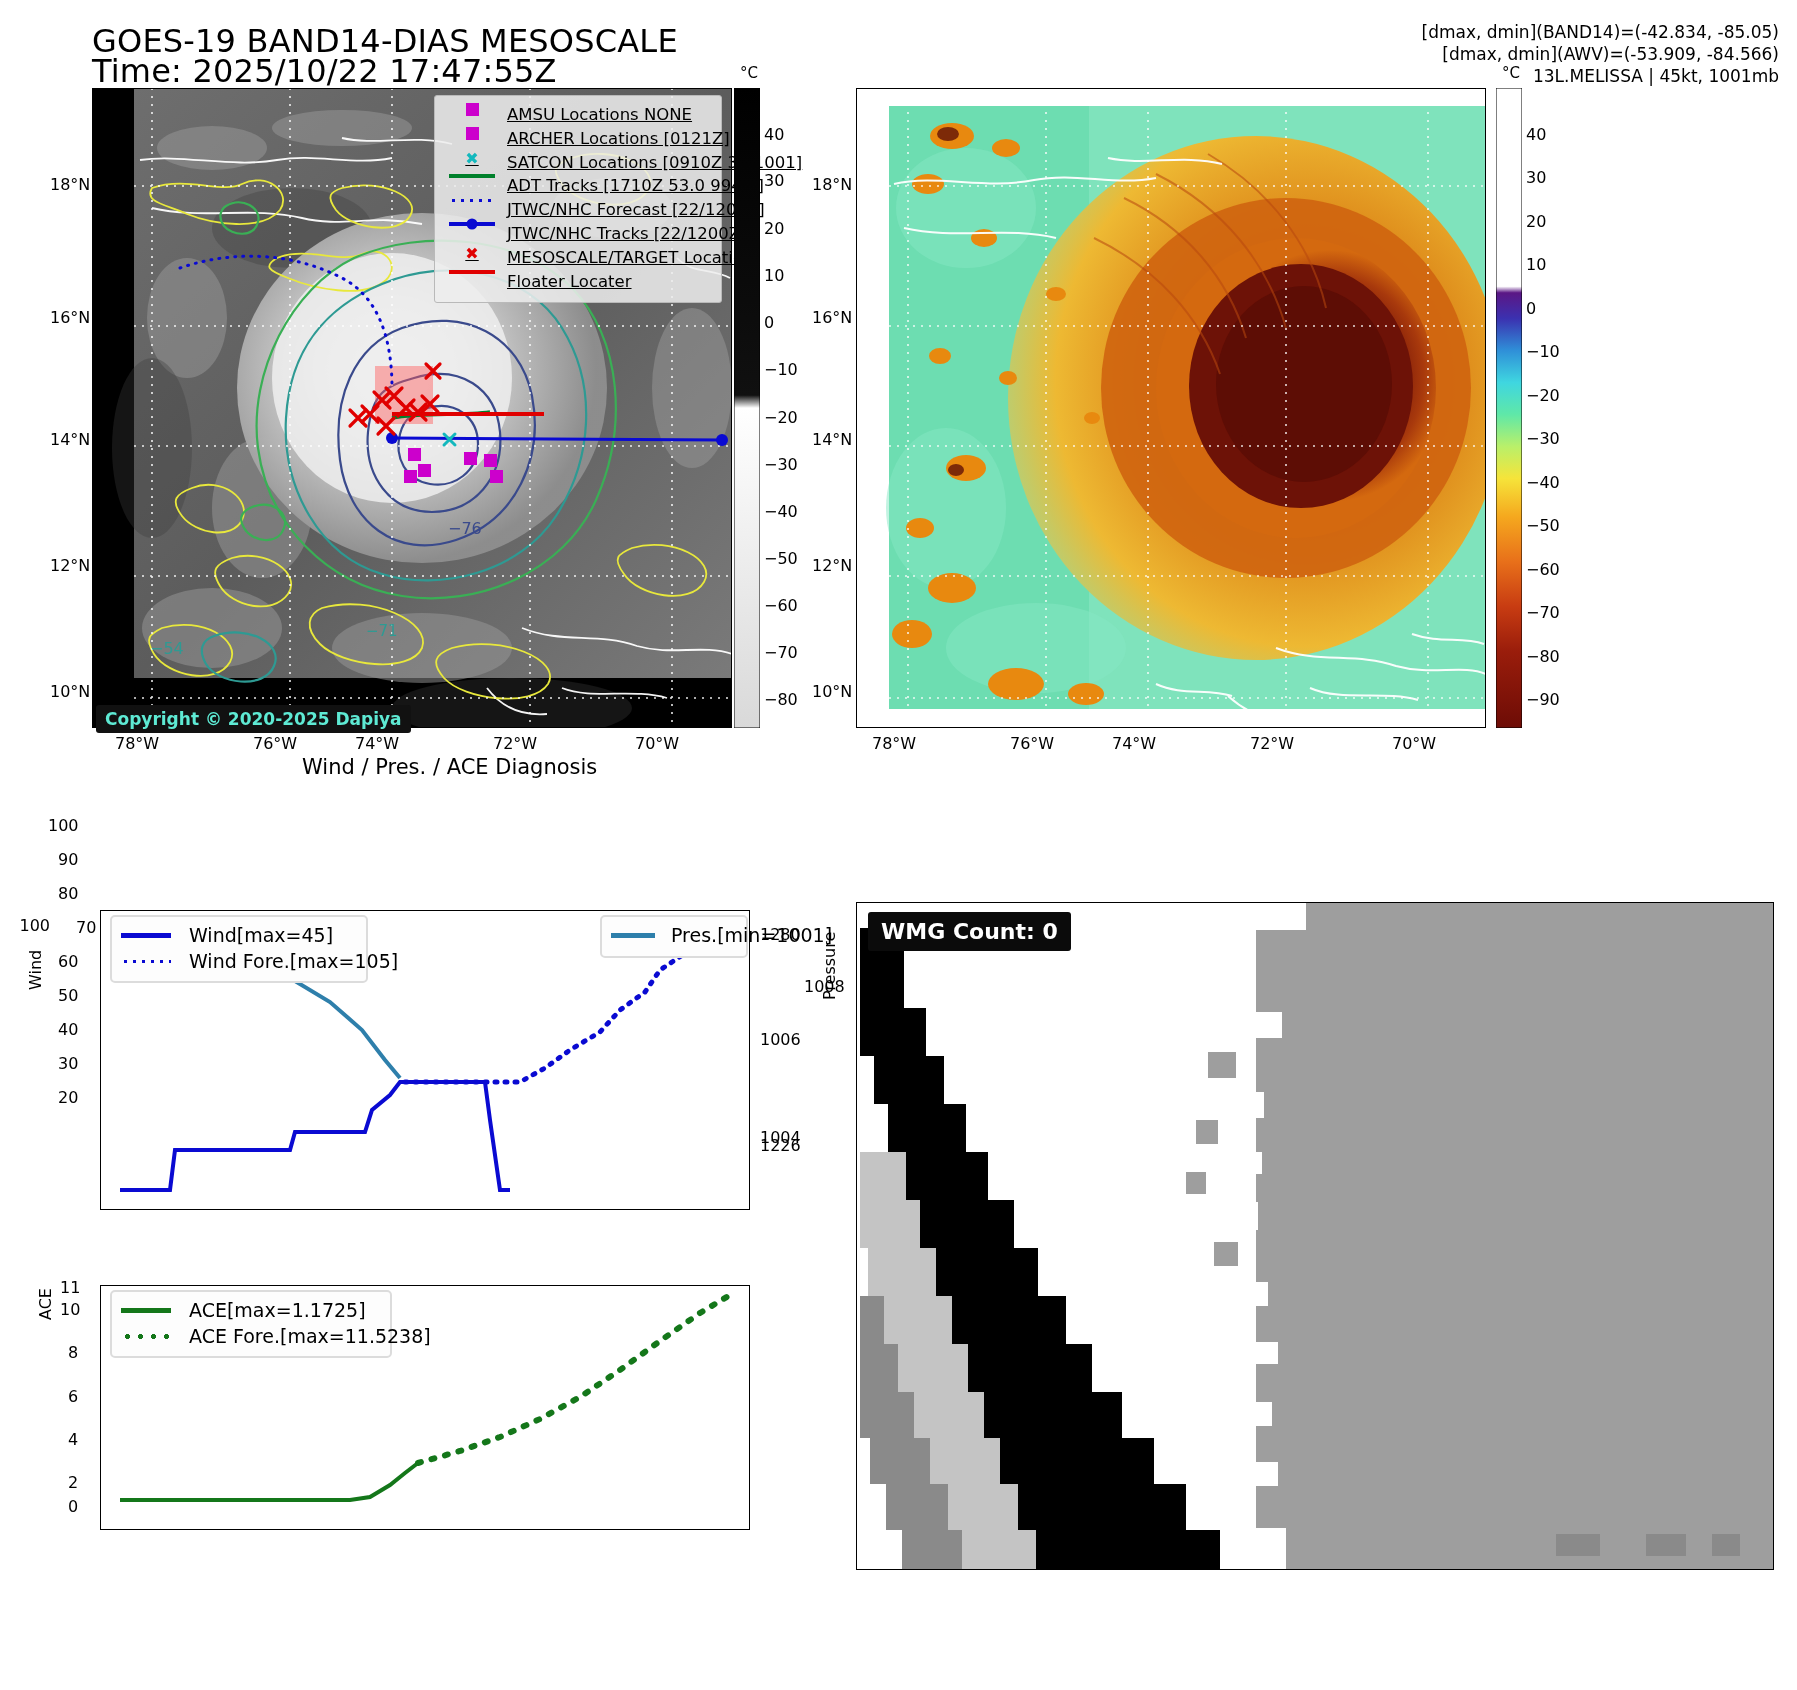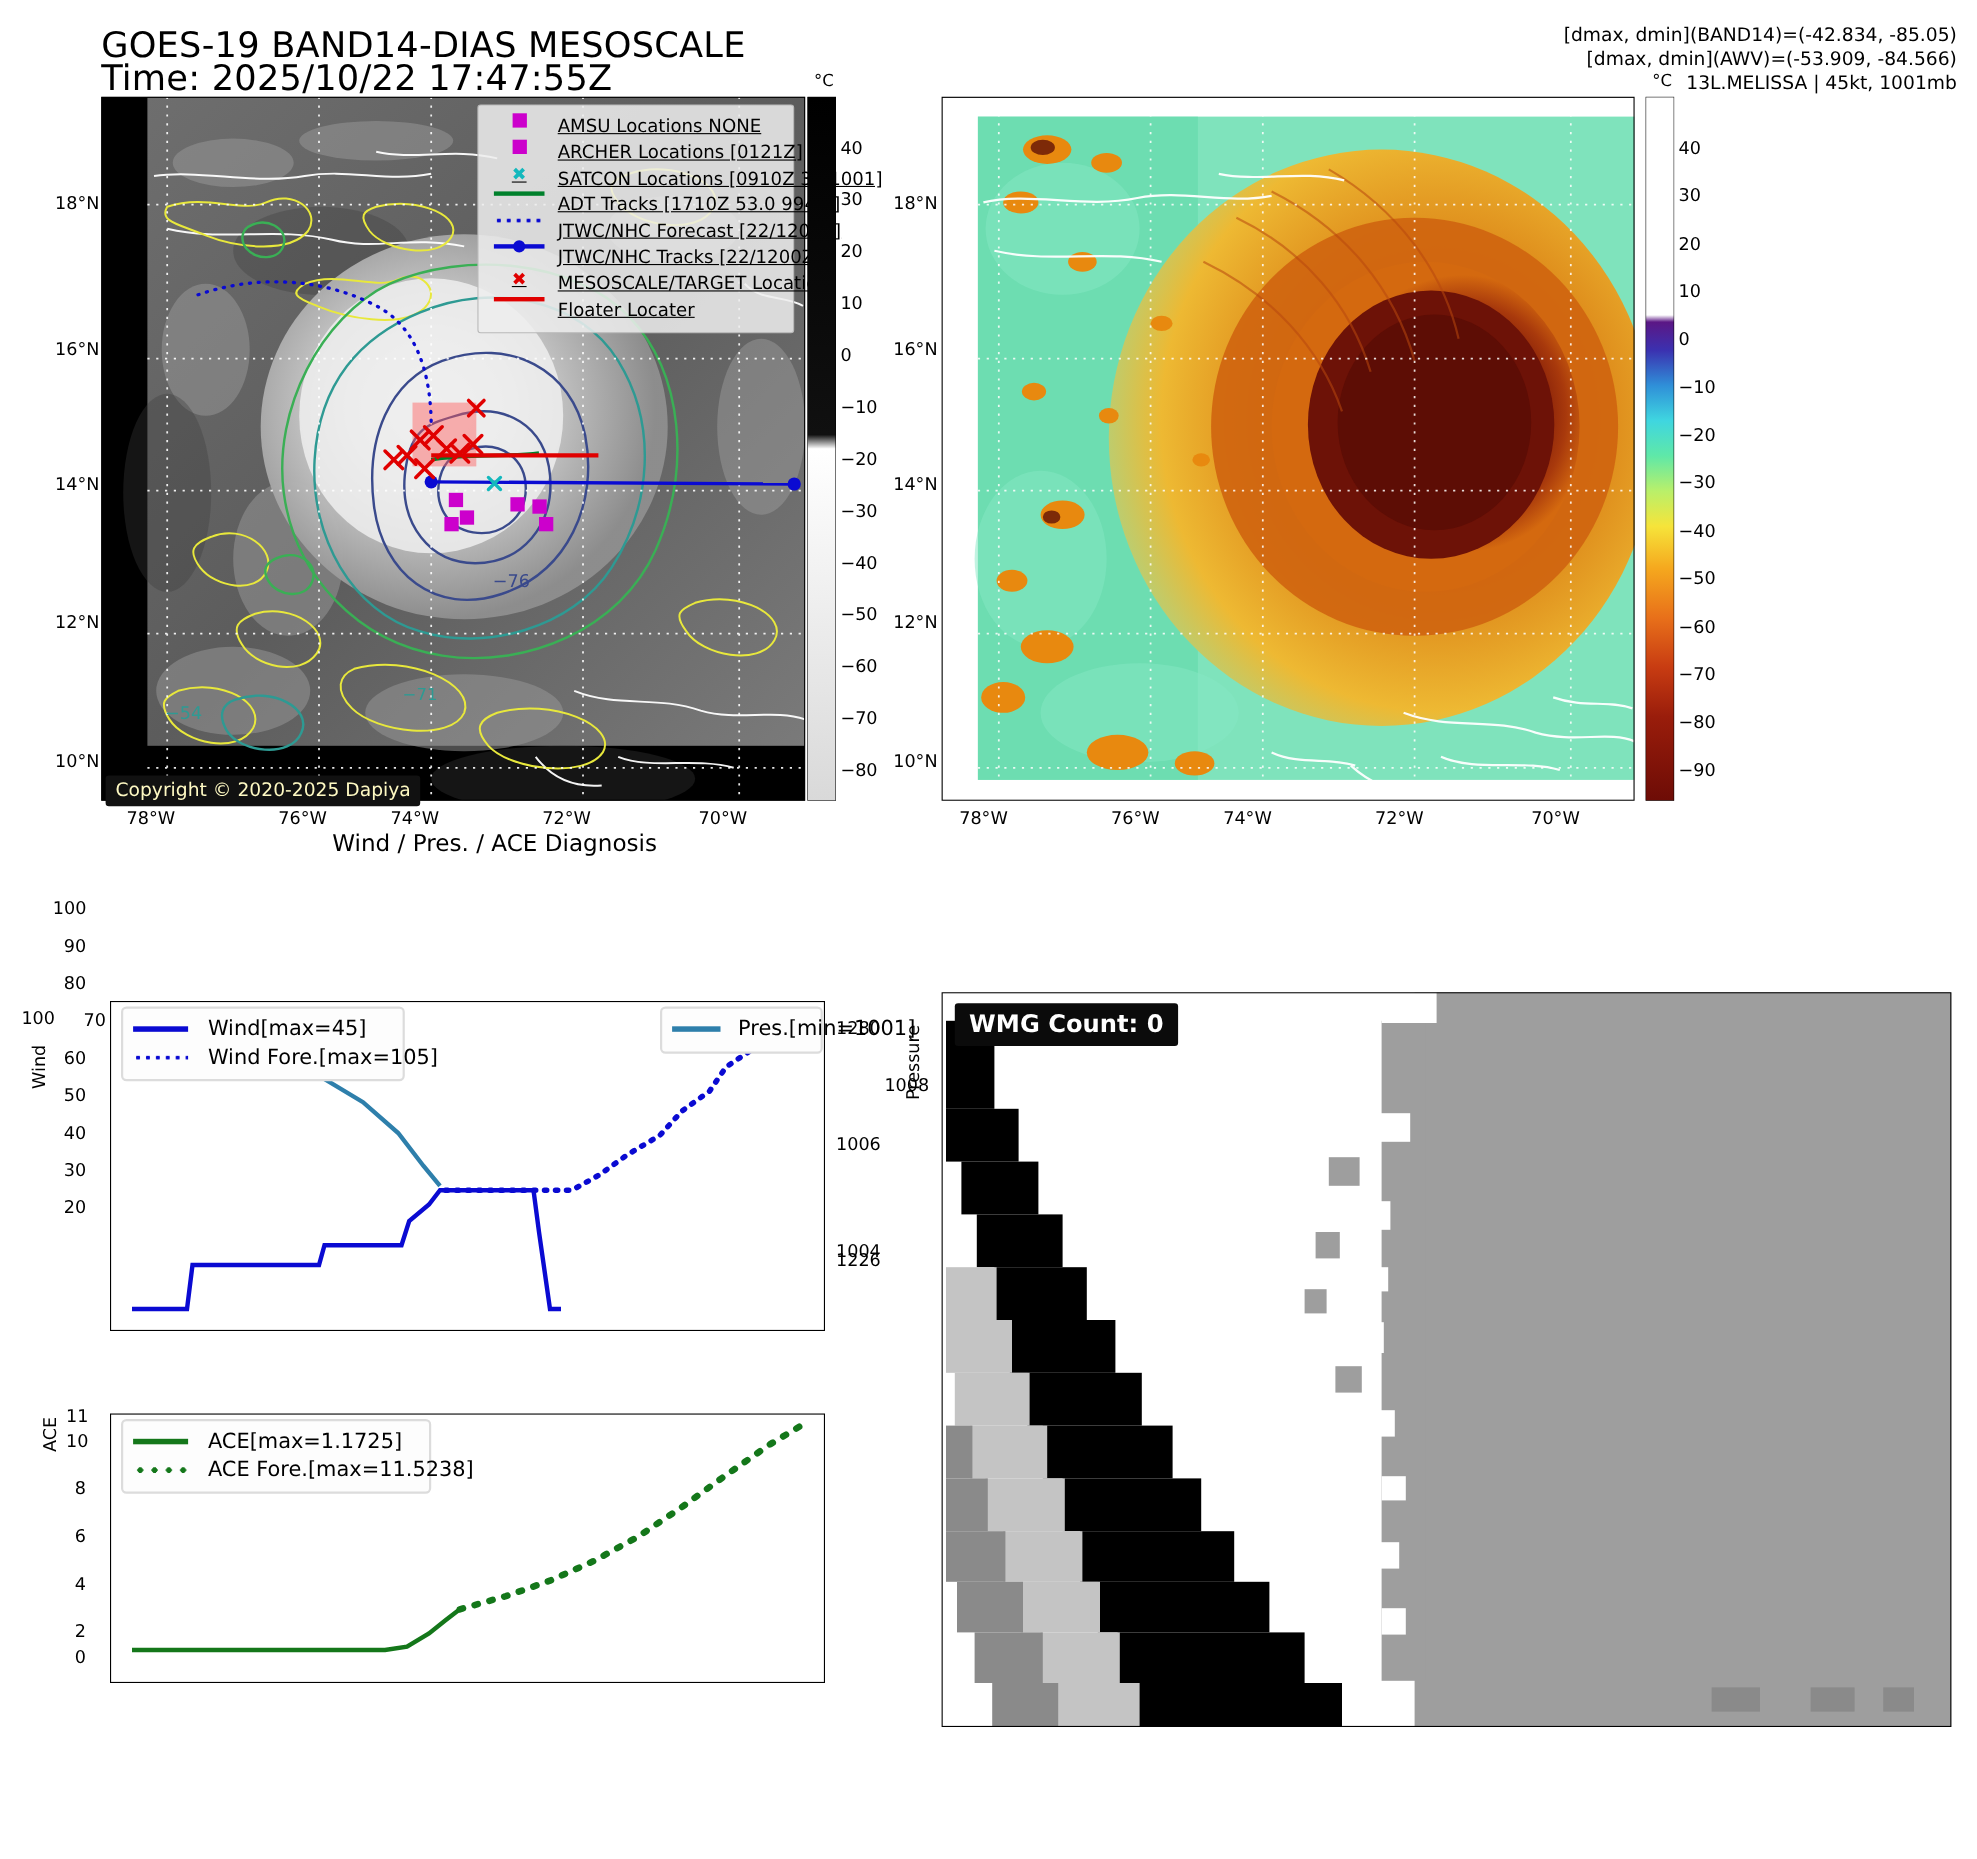--- a/index.html
+++ b/index.html
@@ -17,21 +17,21 @@
   .sq{width:13px;height:13px;display:block;}
   .solidline{width:46px;height:4px;display:block;}
   .dotline{width:46px;height:5px;display:block;
     background-image:radial-gradient(circle,#0a0ad2 1.8px,transparent 2px);
     background-size:9px 5px;background-repeat:repeat-x;}
   .dotline-g{background-image:radial-gradient(circle,#14771a 2.6px,transparent 2.8px);background-size:13px 7px;height:7px;}
   .markerline{width:46px;height:4px;display:block;position:relative;background:#0a0ad2;}
   .markerline:after{content:"";position:absolute;left:50%;top:50%;width:11px;height:11px;border-radius:50%;
     background:#0a0ad2;transform:translate(-50%,-50%);}
   .xglyph{font-size:16px;font-weight:bold;line-height:1;}
-  .copyright{position:absolute;background:#111;color:#fef9c3;font-weight:normal;font-size:17px;
+  .copyright{position:absolute;background:#111;color:#5eead4;font-weight:bold;font-size:17px;
     padding:4px 9px;border-radius:3px;white-space:nowrap;}
   .wmg{position:absolute;background:#0b0b0b;color:#fff;font-weight:bold;font-size:22px;
     padding:7px 13px;border-radius:3px;white-space:nowrap;}
   .rot{transform:rotate(-90deg);transform-origin:left top;white-space:nowrap;}
   .chart-legend{background:#fdfdfd;border:2px solid #dcdcdc;border-radius:5px;padding:6px 13px 7px 9px;
     font-size:19px;line-height:1.35;box-sizing:border-box;}
   .cl-row{display:flex;align-items:center;white-space:nowrap;}
   .cl-key{width:58px;min-width:58px;display:flex;align-items:center;margin-right:10px;}
   .subttl{font-size:21px;}
 </style>

